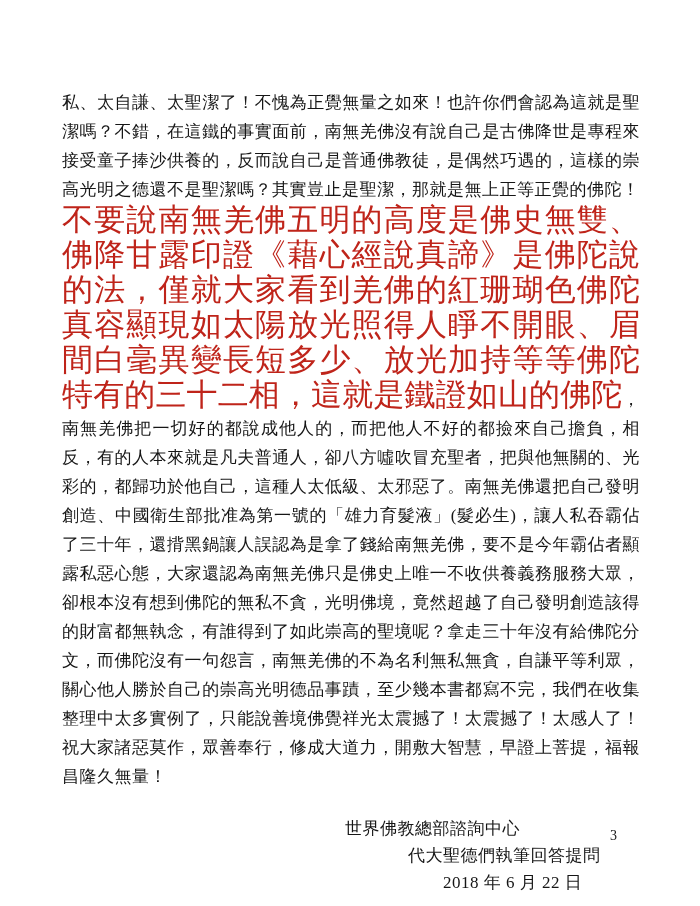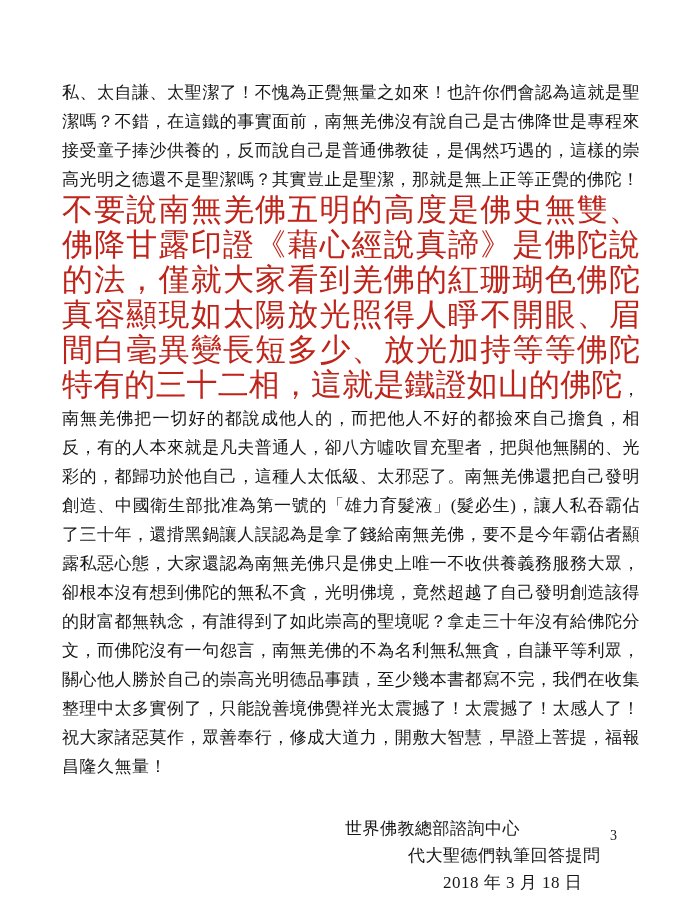--- a/index.html
+++ b/index.html
@@ -13,41 +13,41 @@
     height: 906px;
     margin: 0 auto;
     background: #ffffff;
     overflow: hidden;
     font-family: "Liberation Serif", "DejaVu Serif", serif;
     color: #161616;
   }
   .content {
     position: absolute;
     left: 62px;
-    top: 78px;
+    top: 88px;
     width: 578px;
   }
   .body-text {
     margin: 0;
     font-size: 17px;
     line-height: 29px;
     letter-spacing: 0.5px;
     text-align: justify;
     text-justify: inter-character;
     line-break: normal;
     word-break: normal;
   }
   .emphasis {
     font-size: 31px;
     line-height: 32px;
     letter-spacing: 0;
     font-weight: 400;
   }
   .signature {
-    margin-top: 34px;
+    margin-top: 24px;
     font-size: 17px;
     line-height: 27px;
     letter-spacing: 0.5px;
   }
   .sig-org    { margin-left: 283px; }
   .sig-author { margin-left: 346px; }
   .sig-date   { margin-left: 381px; }
   .page-number {
     position: absolute;
     left: 610px;
@@ -62,19 +62,19 @@
 <div class="page" style="background: rgb(255, 255, 255); color: rgb(22, 22, 22);">
   <div class="content">
 
     <p class="body-text">私、太自謙、太聖潔了！不愧為正覺無量之如來！也許你們會認為這就是聖潔嗎？不錯，在這鐵的事實面前，南無羌佛沒有說自己是古佛降世是專程來接受童子捧沙供養的，反而說自己是普通佛教徒，是偶然巧遇的，這樣的崇高光明之德還不是聖潔嗎？其實豈止是聖潔，那就是無上正等正覺的佛陀！</p>
 
     <p class="body-text"><span class="emphasis" style="color: rgb(191, 36, 26);">不要說南無羌佛五明的高度是佛史無雙、佛降甘露印證《藉心經說真諦》是佛陀說的法，僅就大家看到羌佛的紅珊瑚色佛陀真容顯現如太陽放光照得人睜不開眼、眉間白毫異變長短多少、放光加持等等佛陀特有的三十二相，這就是鐵證如山的佛陀</span><span>，南無羌佛把一切好的都說成他人的，而把他人不好的都撿來自己擔負，相反，有的人本來就是凡夫普通人，卻八方噓吹冒充聖者，把與他無關的、光彩的，都歸功於他自己，這種人太低級、太邪惡了。南無羌佛還把自己發明創造、中國衛生部批准為第一號的「雄力育髮液」(髮必生)，讓人私吞霸佔了三十年，還揹黑鍋讓人誤認為是拿了錢給南無羌佛，要不是今年霸佔者顯露私惡心態，大家還認為南無羌佛只是佛史上唯一不收供養義務服務大眾，卻根本沒有想到佛陀的無私不貪，光明佛境，竟然超越了自己發明創造該得的財富都無執念，有誰得到了如此崇高的聖境呢？拿走三十年沒有給佛陀分文，而佛陀沒有一句怨言，南無羌佛的不為名利無私無貪，自謙平等利眾，關心他人勝於自己的崇高光明德品事蹟，至少幾本書都寫不完，我們在收集整理中太多實例了，只能說善境佛覺祥光太震撼了！太震撼了！太感人了！祝大家諸惡莫作，眾善奉行，修成大道力，開敷大智慧，早證上菩提，福報昌隆久無量！</span></p>
 
     <div class="signature">
       <div class="sig-org">世界佛教總部諮詢中心</div>
       <div class="sig-author">代大聖德們執筆回答提問</div>
-      <div class="sig-date">2018 年 3 月 18 日</div>
+      <div class="sig-date">2018 年 6 月 22 日</div>
     </div>
 
   </div>
 
   <div class="page-number">3</div>
 </div>
 
 </body></html>

